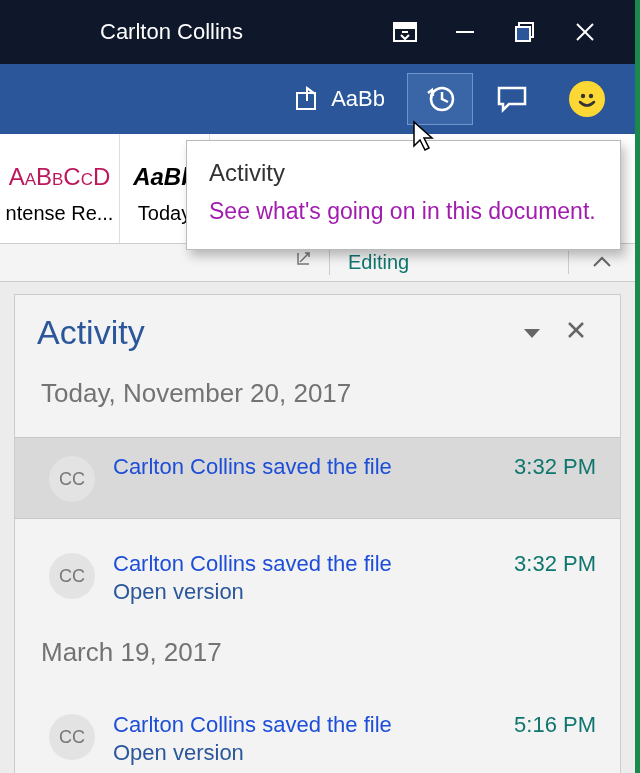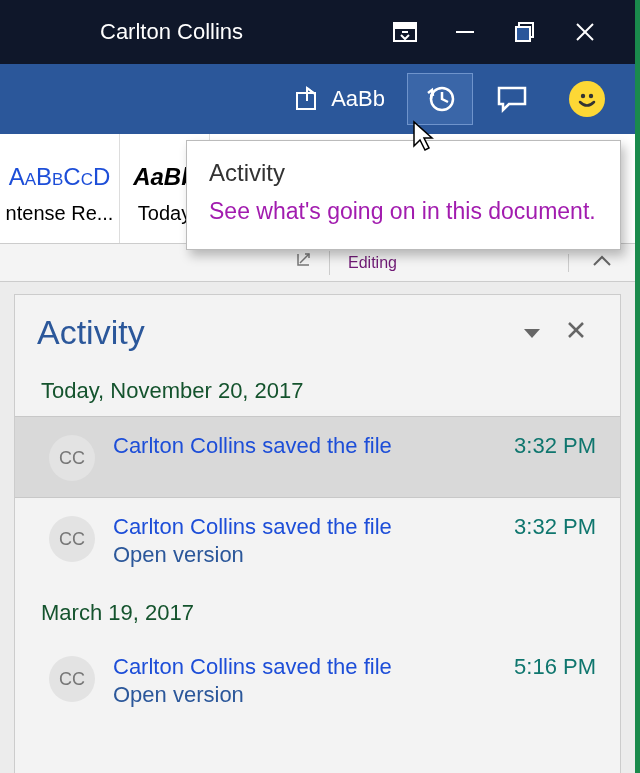--- a/index.html
+++ b/index.html
@@ -75,21 +75,21 @@
   .stylecell {
     width: 120px;
     border-right: 1px solid #ddd;
     display: flex;
     flex-direction: column;
     align-items: center;
     justify-content: center;
     overflow:hidden;
     white-space:nowrap;
   }
-  .stylecell .preview { font-size: 24px; color:#1d4ed8; height:50px; display:flex;align-items:center;}
+  .stylecell .preview { font-size: 24px; color:#be185d; height:50px; display:flex;align-items:center;}
   .stylecell .preview.bold { color:#000; font-weight:bold; font-style:italic; }
   .stylecell .label { font-size: 20px; color:#000000; }
   .tooltip {
     position: absolute;
     left: 186px;
     top: 140px;
     width: 435px;
     background: white;
     border: 1px solid #bbb;
     box-shadow: 4px 6px 10px rgba(0,0,0,0.25);
@@ -102,22 +102,22 @@
     position:absolute;
     left: 412px; top: 120px;
     z-index: 60;
   }
   .statusrow {
     height: 38px;
     background: #f4f4f4;
     border-bottom: 1px solid #ccc;
     display:flex;
     align-items:center;
-    font-size:16px;
-    color:#701a75;
+    font-size:20px;
+    color:#0f766e;
   }
   .statusrow .launcher { width: 330px; text-align:right; padding-right:14px; border-right:1px solid #ccc;}
   .statusrow .editing { flex:1; padding-left:18px; border-right:1px solid #ccc;}
   .statusrow .collapse { width:66px; text-align:center;}
   .panewrap {
     background:#ececec;
     padding: 12px 14px 0 14px;
   }
   .pane {
     background:#f3f3f3;
@@ -125,28 +125,29 @@
     min-height: 500px;
   }
   .panehead {
     display:flex;
     align-items:center;
     padding: 18px 22px 10px 22px;
   }
   .panehead .ptitle { font-size: 34px; color:#2B579A; flex:1;}
   .panehead .pbtn { width:44px; text-align:center; font-size:22px; color:#666;}
   .group-date {
-    font-size: 22px; color:#14532d;
+    font-size: 26px; color:#737373;
     padding: 16px 0 12px 26px;
   }
   .item {
     display:flex;
     align-items:flex-start;
     padding: 16px 24px 16px 34px;
     gap: 18px;
+    margin-top: 16px;
   }
   .item.selected { background:#d9d9d9; border:1px solid #c8c8c8; border-left:none; border-right:none;}
   .avatar {
     width:46px;height:46px;border-radius:50%;
     background:#e3e3e3;
     display:flex;align-items:center;justify-content:center;
     font-size:18px;color:#777;
     flex-shrink:0;
     margin-top:2px;
   }

